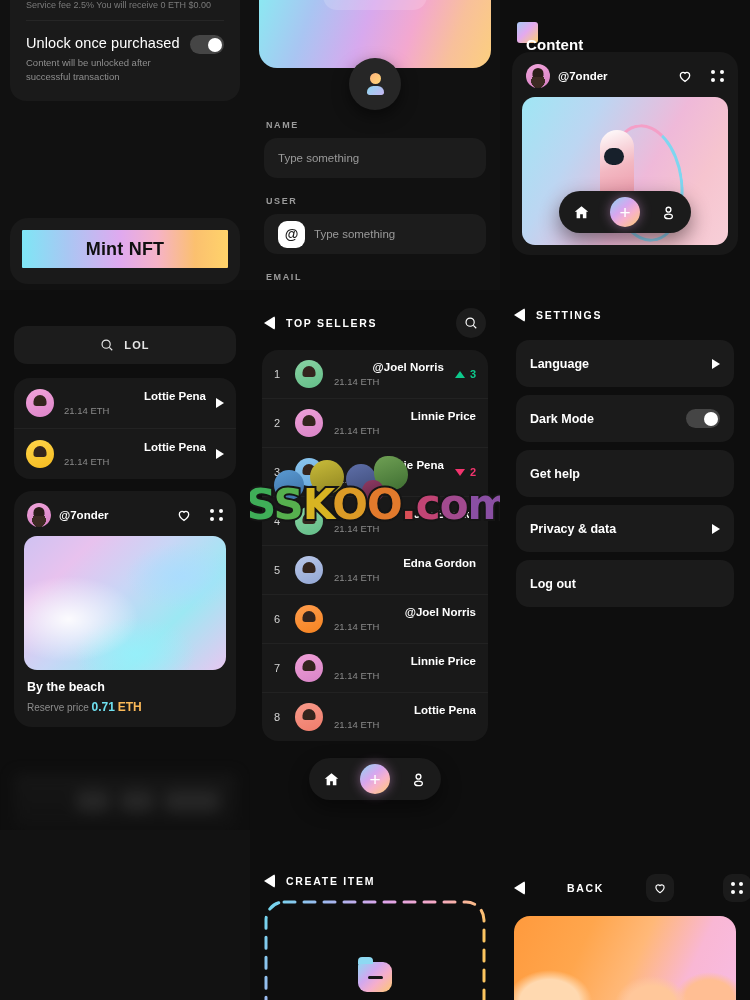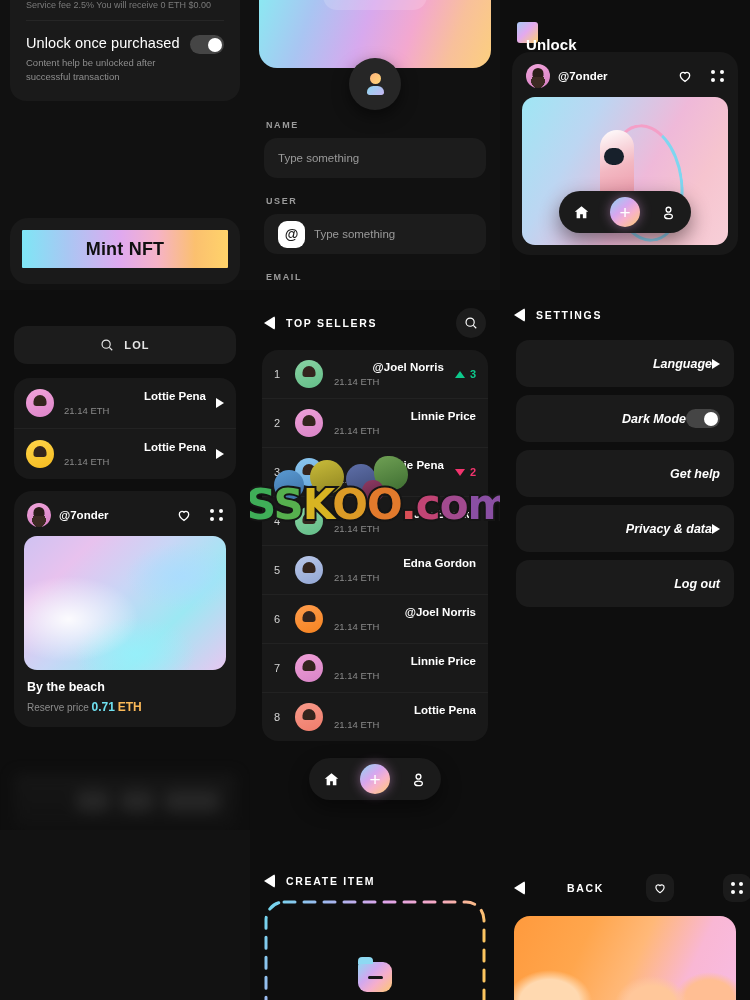--- a/index.html
+++ b/index.html
@@ -272,22 +272,22 @@
   .wm-text span:nth-child(1){color:#3fae58}.wm-text span:nth-child(2){color:#56b04e}
   .wm-text span:nth-child(3){color:#d8b422}.wm-text span:nth-child(4){color:#dc9b26}
   .wm-text span:nth-child(5){color:#e27a2c}.wm-text span:nth-child(6){color:#d94f57}
   .wm-text span:nth-child(7){color:#c14474}.wm-text span:nth-child(8){color:#a24a8f}
   .wm-text span:nth-child(9){color:#8a4fa3}
 
   
   .st-list { margin: 18px 16px 0; }
   .st-item {
     height: 47px; border-radius: 13px; background: #1b1b1b;
-    display: flex; align-items: center; justify-content: flex-end;
-    padding: 0 14px; margin-bottom: 8px; font-style: italic;
+    display: flex; align-items: center; justify-content: space-between;
+    padding: 0 14px; margin-bottom: 8px;
   }
   .st-lab { font-size: 12.5px; color: #fff; font-weight: 600; }
 
   
   .dashbox {
     margin: 12px 14px 0; height: 120px; border-radius: 18px;
     position: relative;
   }
   .dashbox svg { position: absolute; inset: 0; width: 100%; height: 100%; }
   .folder {
@@ -319,21 +319,21 @@
 <div class="sheet">
 
   <div class="cell">
     <div class="screen">
       <div class="p1-top">
         <div class="p1-feeline">Service fee 2.5% You will receive 0 ETH $0.00</div>
         <div class="p1-rule"></div>
         <div class="p1-row">
           <div>
             <div class="p1-ttl">Unlock once purchased</div>
-            <div class="p1-sub">Content help be unlocked after successful transaction</div>
+            <div class="p1-sub">Content will be unlocked after successful transaction</div>
           </div>
           <div class="toggle">
               <i></i>
             </div>
         </div>
       </div>
       <div class="p1-bottombar">
         <div class="mintbtn">Mint NFT</div>
       </div>
     </div>
@@ -369,21 +369,21 @@
       <div class="pad" style="margin-top:18px;">
         <div class="flabel">EMAIL</div>
       </div>
     </div>
   </div>
 
   <div class="cell">
     <div class="screen flat">
       <div class="created-hdr">
         <span class="created-sq"></span>
-        <span class="created-txt">Unlock</span>
+        <span class="created-txt">Content</span>
       </div>
 
       <div class="nftcard">
         <div class="top">
           <span class="av"></span>
           <span class="handle">@7onder</span>
           <svg class="heart" viewBox="0 0 24 24" fill="none" stroke="#fff" stroke-width="2">
             <path d="M12 20s-7-4.5-7-9.2A4 4 0 0 1 12 8a4 4 0 0 1 7 2.8C19 15.5 12 20 12 20z"></path>
           </svg>
           <span class="dots4" style="margin-left:10px;">

